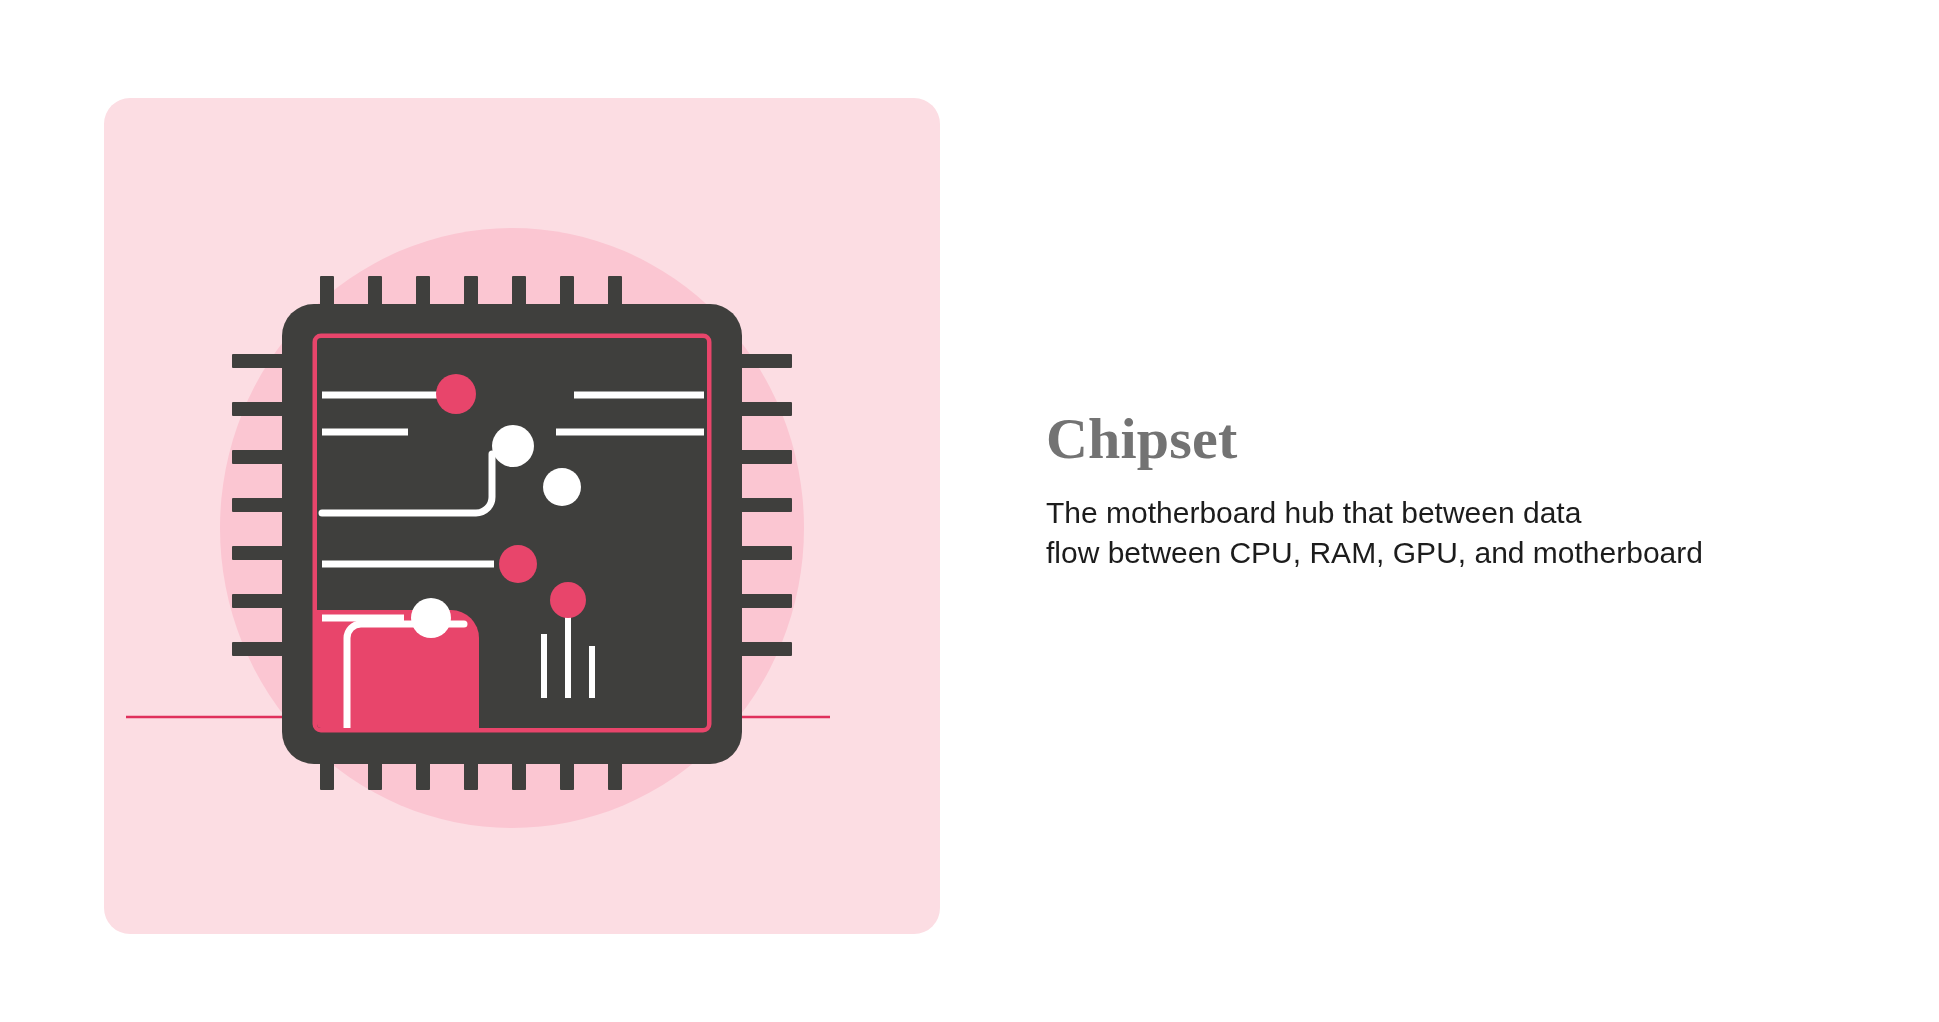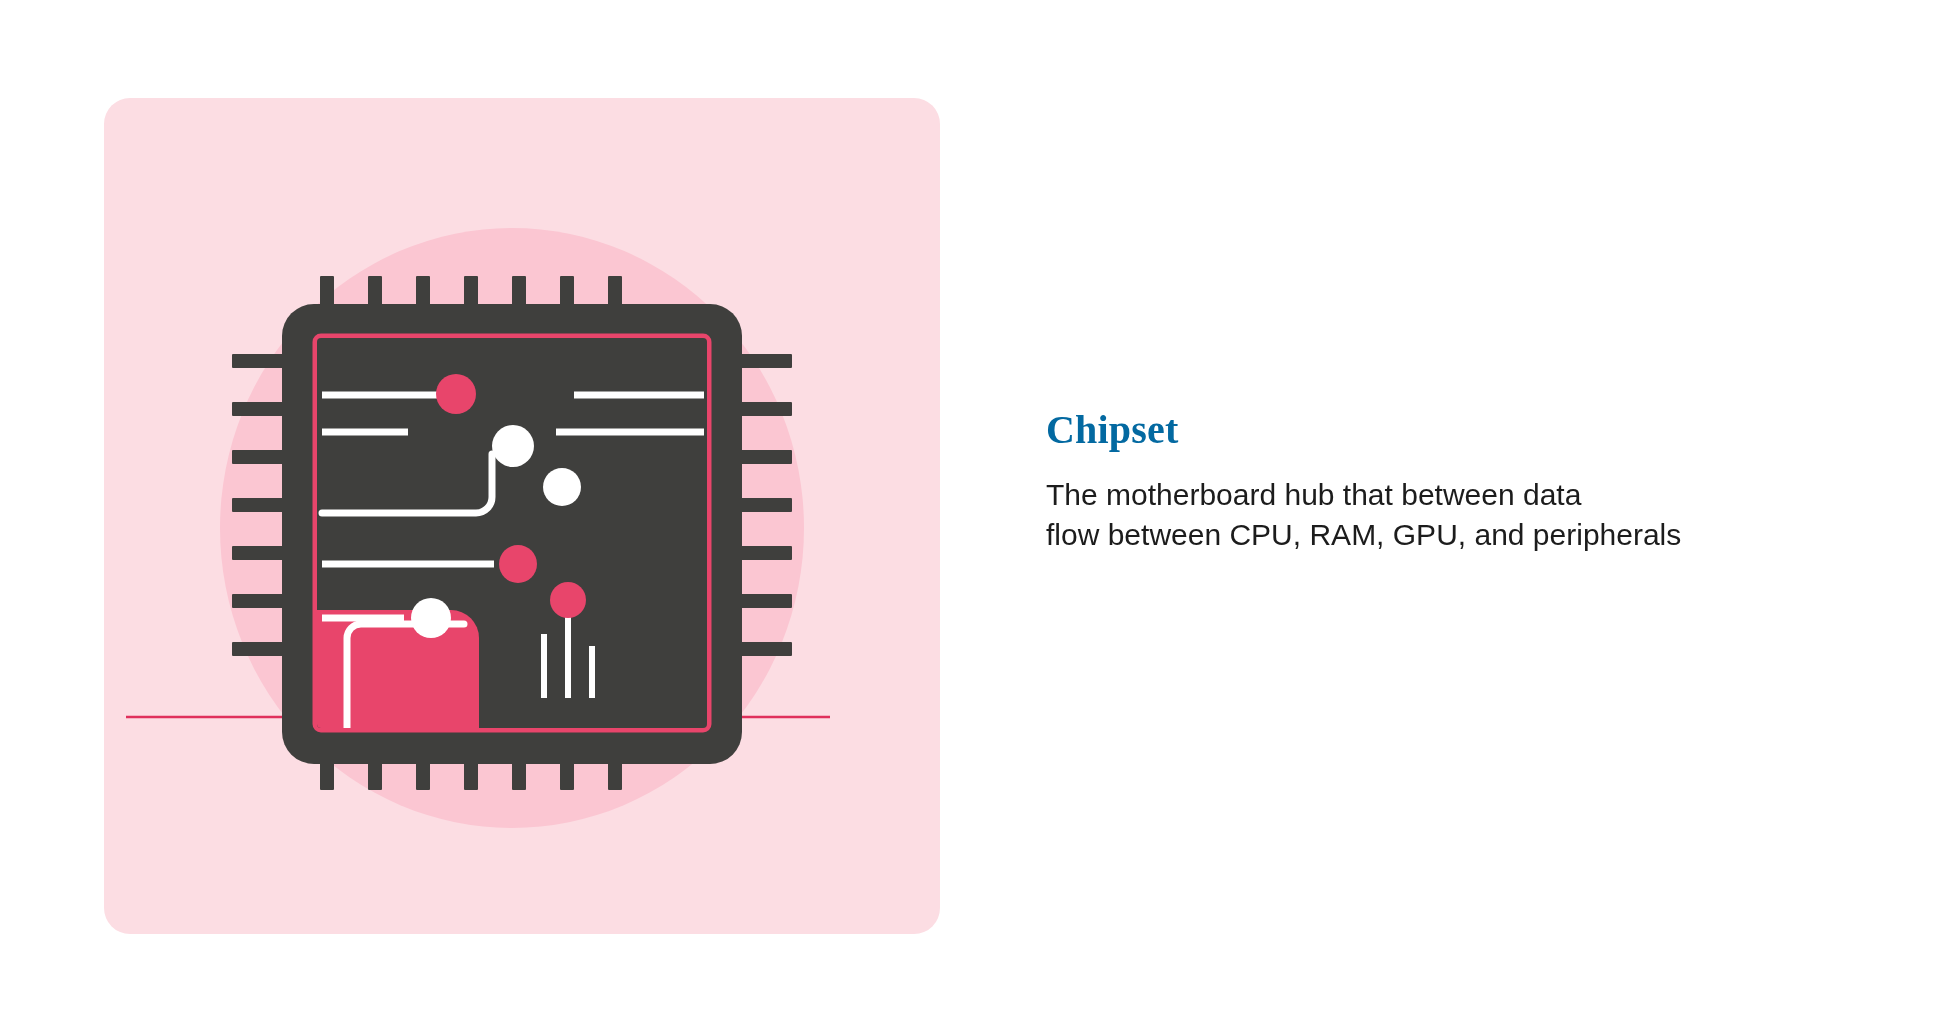--- a/index.html
+++ b/index.html
@@ -57,23 +57,23 @@
   .text-col {
     position: absolute;
     left: 1046px;
     top: 410px;
     width: 800px;
   }
 
   .term-title {
     font-family: "Liberation Serif", "DejaVu Serif", serif;
     font-weight: bold;
-    font-size: 40px;
+    font-size: 58px;
     line-height: 1.0;
-    color: #0369a1;
+    color: #737373;
     letter-spacing: 0.2px;
     white-space: nowrap;
   }
 
   .term-desc {
     margin-top: 25px;
     font-family: "Liberation Sans", sans-serif;
     font-size: 30px;
     line-height: 1.33;
     color: #1c1c1c;
@@ -186,17 +186,17 @@
       </svg>
 
     </div>
   </div>
 
   <div class="text-col">
     <h1 class="term-title">Chipset</h1>
 
     <p class="term-desc">
       <span class="desc-line">The motherboard hub that between data</span>
-      <span class="desc-line">flow between CPU, RAM, GPU, and peripherals</span>
+      <span class="desc-line">flow between CPU, RAM, GPU, and motherboard</span>
     </p>
   </div>
 
 </div>
 
 </body></html>

